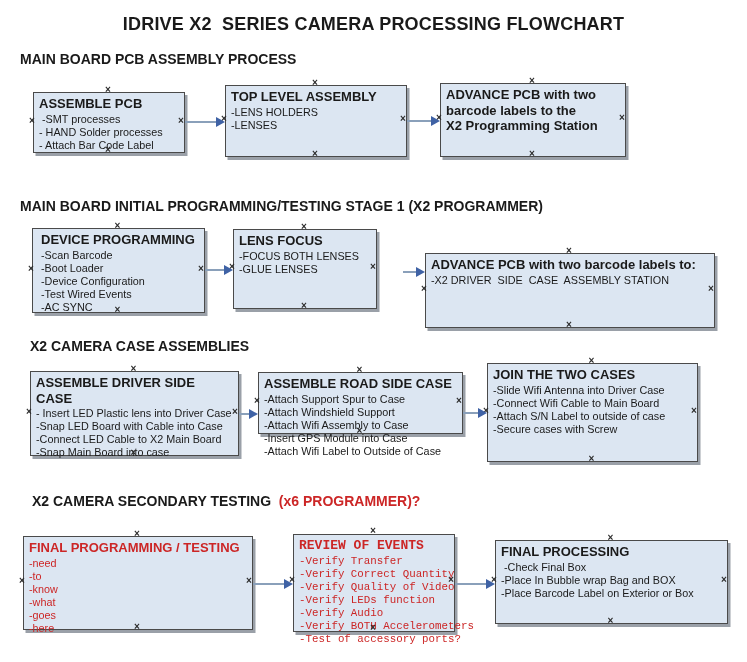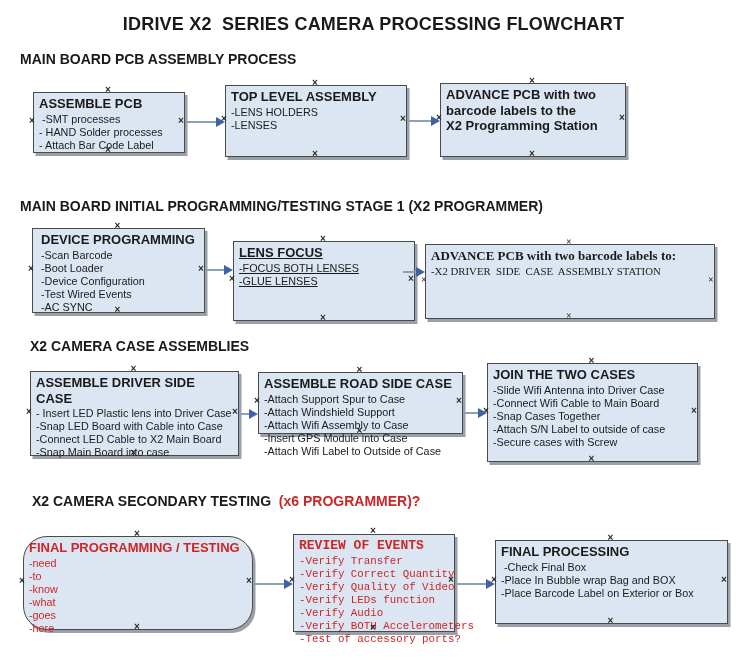--- a/index.html
+++ b/index.html
@@ -115,30 +115,30 @@
 
   <div class="box" style="left:32px;top:228px;width:173px;height:85px;padding-left:8px;">
     <span class="h ht"></span>
       <span class="h hb"></span>
       <span class="h hl"></span>
       <span class="h hr"></span>
     <div class="box-title">DEVICE PROGRAMMING</div>
     <ul class="box-items"><li>-Scan Barcode</li><li>-Boot Loader</li><li>-Device Configuration</li><li>-Test Wired Events</li><li>-AC SYNC</li></ul>
   </div>
 
-  <div class="box" style="left:233px;top:241px;width:182px;height:80px;text-decoration:underline;">
+  <div class="box" style="left:233px;top:229px;width:144px;height:80px;">
     <span class="h ht"></span>
       <span class="h hb"></span>
       <span class="h hl"></span>
       <span class="h hr"></span>
     <div class="box-title">LENS FOCUS</div>
     <ul class="box-items"><li>-FOCUS BOTH LENSES</li><li>-GLUE LENSES</li></ul>
   </div>
 
-  <div class="box" style="left:425px;top:244px;width:290px;height:75px;font-family:Liberation Serif, serif;">
+  <div class="box" style="left:425px;top:253px;width:290px;height:75px;">
     <span class="h ht"></span>
       <span class="h hb"></span>
       <span class="h hl"></span>
       <span class="h hr"></span>
     <div class="box-title">ADVANCE PCB with two barcode labels to:</div>
     <ul class="box-items"><li>-X2 DRIVER  SIDE  CASE  ASSEMBLY STATION</li></ul>
   </div>
 
   <div class="arrow" style="left:205px;top:264px;width:28px;">
       <i class="line"></i>
@@ -168,35 +168,35 @@
     <div class="box-title">ASSEMBLE ROAD SIDE CASE</div>
     <ul class="box-items"><li>-Attach Support Spur to Case</li><li>-Attach Windshield Support</li><li>-Attach Wifi Assembly to Case</li><li>-Insert GPS Module into Case</li><li>-Attach Wifi Label to Outside of Case</li></ul>
   </div>
 
   <div class="box" style="left:487px;top:363px;width:211px;height:99px;">
     <span class="h ht"></span>
       <span class="h hb"></span>
       <span class="h hl"></span>
       <span class="h hr"></span>
     <div class="box-title">JOIN THE TWO CASES</div>
-    <ul class="box-items"><li>-Slide Wifi Antenna into Driver Case</li><li>-Connect Wifi Cable to Main Board</li><li>-Snap Cases Together</li><li>-Attach S/N Label to outside of case</li><li>-Secure cases with Screw</li></ul>
+    <ul class="box-items"><li>-Slide Wifi Antenna into Driver Case</li><li>-Connect Wifi Cable to Main Board</li><li>-Attach S/N Label to outside of case</li><li>-Secure cases with Screw</li></ul>
   </div>
 
   <div class="arrow" style="left:239px;top:408px;width:19px;">
       <i class="line"></i>
       <i class="head"></i>
     </div>
   <div class="arrow" style="left:463px;top:407px;width:24px;">
       <i class="line"></i>
       <i class="head"></i>
     </div>
 
   <h2 class="sec-header" style="left:32px;top:493px;"><span>X2 CAMERA SECONDARY TESTING </span><span class="red-part"> (x6 PROGRAMMER)?</span></h2>
 
-  <div class="box red" style="left:23px;top:536px;width:230px;height:94px;border-radius:24px;">
+  <div class="box red" style="left:23px;top:536px;width:230px;height:94px;">
     <span class="h ht"></span>
       <span class="h hb"></span>
       <span class="h hl"></span>
       <span class="h hr"></span>
     <div class="box-title">FINAL PROGRAMMING / TESTING</div>
     <ul class="box-items"><li>-need</li><li>-to</li><li>-know</li><li>-what</li><li>-goes</li><li>-here</li></ul>
   </div>
 
   <div class="box red" style="left:293px;top:534px;width:162px;height:98px;font-family:Liberation Mono, monospace;">
     <span class="h ht"></span>

